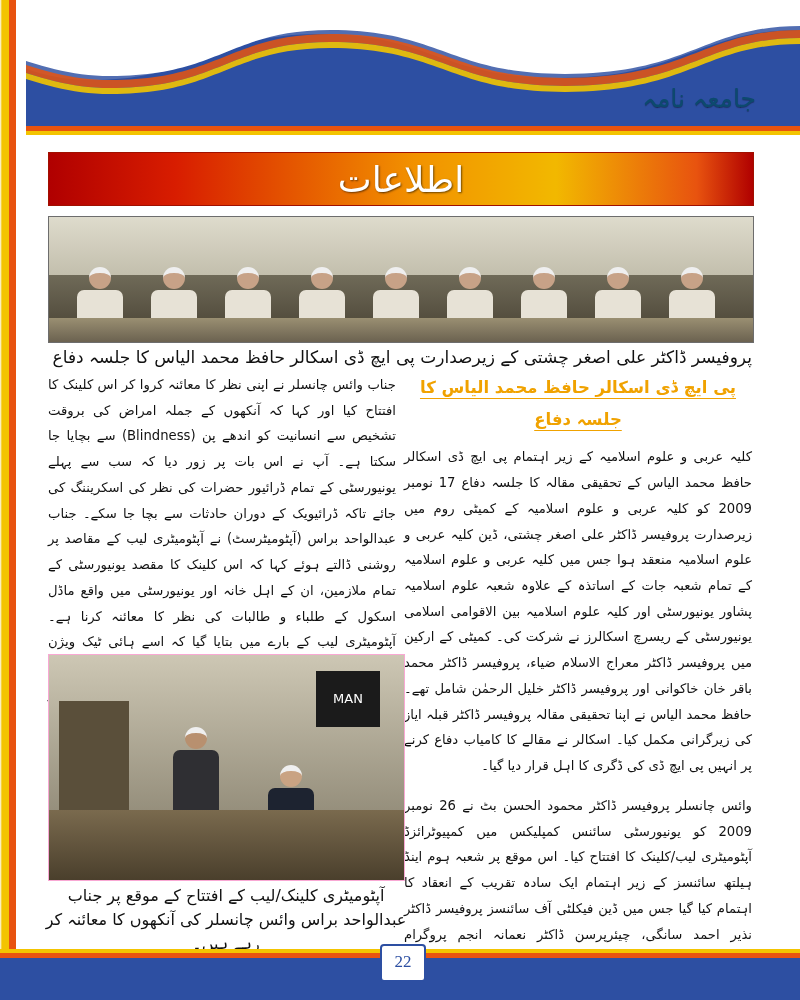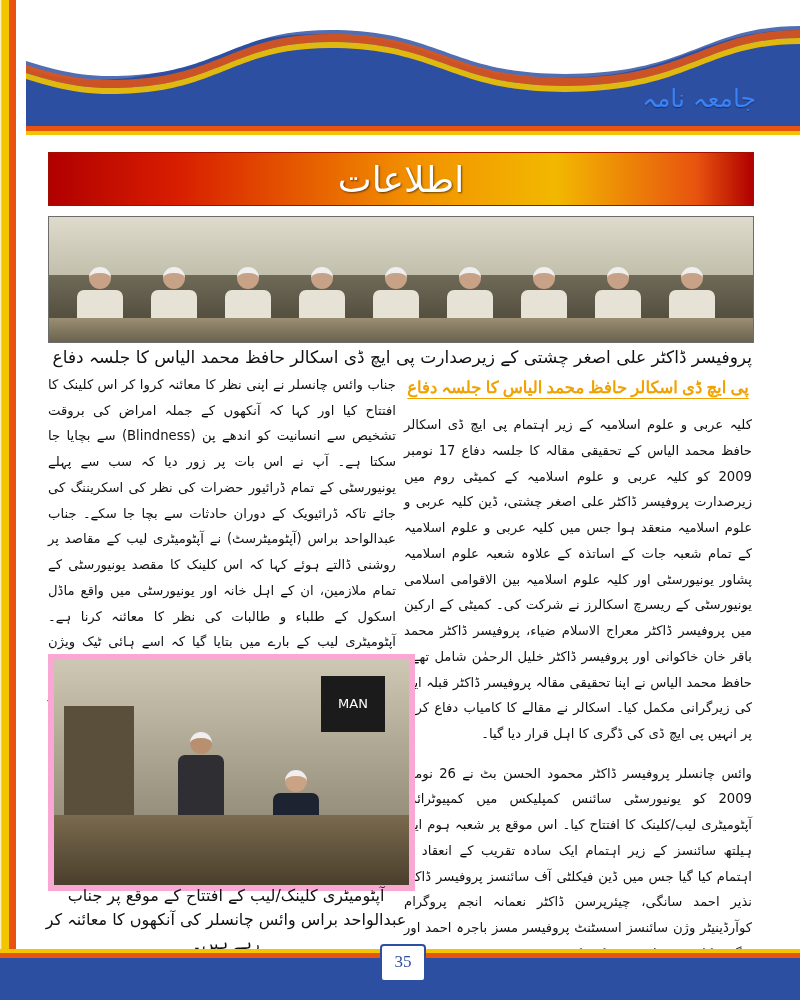--- a/index.html
+++ b/index.html
@@ -50,21 +50,21 @@
   }
   .band-bottomline2 {
     position: absolute;
     left: 0; top: 131px;
     width: 800px; height: 4px;
     background: #f3c400;
   }
   .masthead {
     position: absolute;
     right: 44px; top: 84px;
-    color: #3b82f6;
+    color: #0c4a6e;
     font-size: 25px;
     direction: rtl;
     font-family: "DejaVu Sans", sans-serif;
     letter-spacing: 0px;
     text-shadow: 0 1px 1px rgba(0,0,0,.35);
   }
 
   .bottom-band {
     position: absolute;
     left: 0; bottom: 0;
@@ -128,21 +128,21 @@
   }
   .photo .sky {
     position: absolute; left: 0; top: 0; right: 0; height: 46%;
     background: linear-gradient(to bottom, #d8d4c4, #b9b5a2);
   }
   .photo .floor {
     position: absolute; left: 0; bottom: 0; right: 0; height: 54%;
     background: linear-gradient(to bottom, #6f6a58, #3e3a2e);
   }
   #photo-top { left: 48px; top: 216px; width: 704px; height: 125px; border: 1px solid #6d6d6d; }
-  #photo-bottom { left: 48px; top: 654px; width: 355px; height: 225px; border: 6px solid #f9a8d4; }
+  #photo-bottom { left: 48px; top: 654px; width: 355px; height: 225px; border: 1px solid #f9a8d4; }
 
   .caption {
     position: absolute;
     direction: rtl;
     font-size: 17px;
     color: #111;
     text-align: right;
     line-height: 1.5;
   }
   #caption-top { left: 48px; top: 345px; width: 704px; }
@@ -162,21 +162,20 @@
 
   .head {
     color: #f0a200;
     font-size: 16.5px;
     font-weight: bold;
     text-align: center;
     direction: rtl;
     margin-bottom: 8px;
     text-decoration: underline;
     text-underline-offset: 5px;
-    font-family: Liberation Serif, serif;
   }
   .para { margin: 0 0 10px 0; }
   .blk { margin-bottom: 14px; }
 
   
   .person {
     position: absolute;
     bottom: 6px;
     width: 54px;
   }
@@ -308,16 +307,16 @@
         <div class="body-c" style="background:#1d2330;height:58px"></div>
       </div>
     <div class="office-desk"></div>
   </div>
   <div class="caption" id="caption-bottom">آپٹومیٹری کلینک/لیب کے افتتاح کے موقع پر جناب عبدالواحد براس وائس چانسلر کی آنکھوں کا معائنہ کر رہے ہیں۔</div>
 
   <div class="bottom-band">
     <div class="bottom-yellow"></div>
     <div class="bottom-orange"></div>
     <div class="bottom-blue"></div>
-    <div class="page-num">35</div>
+    <div class="page-num">22</div>
   </div>
 
 </div>
 
 </body></html>

